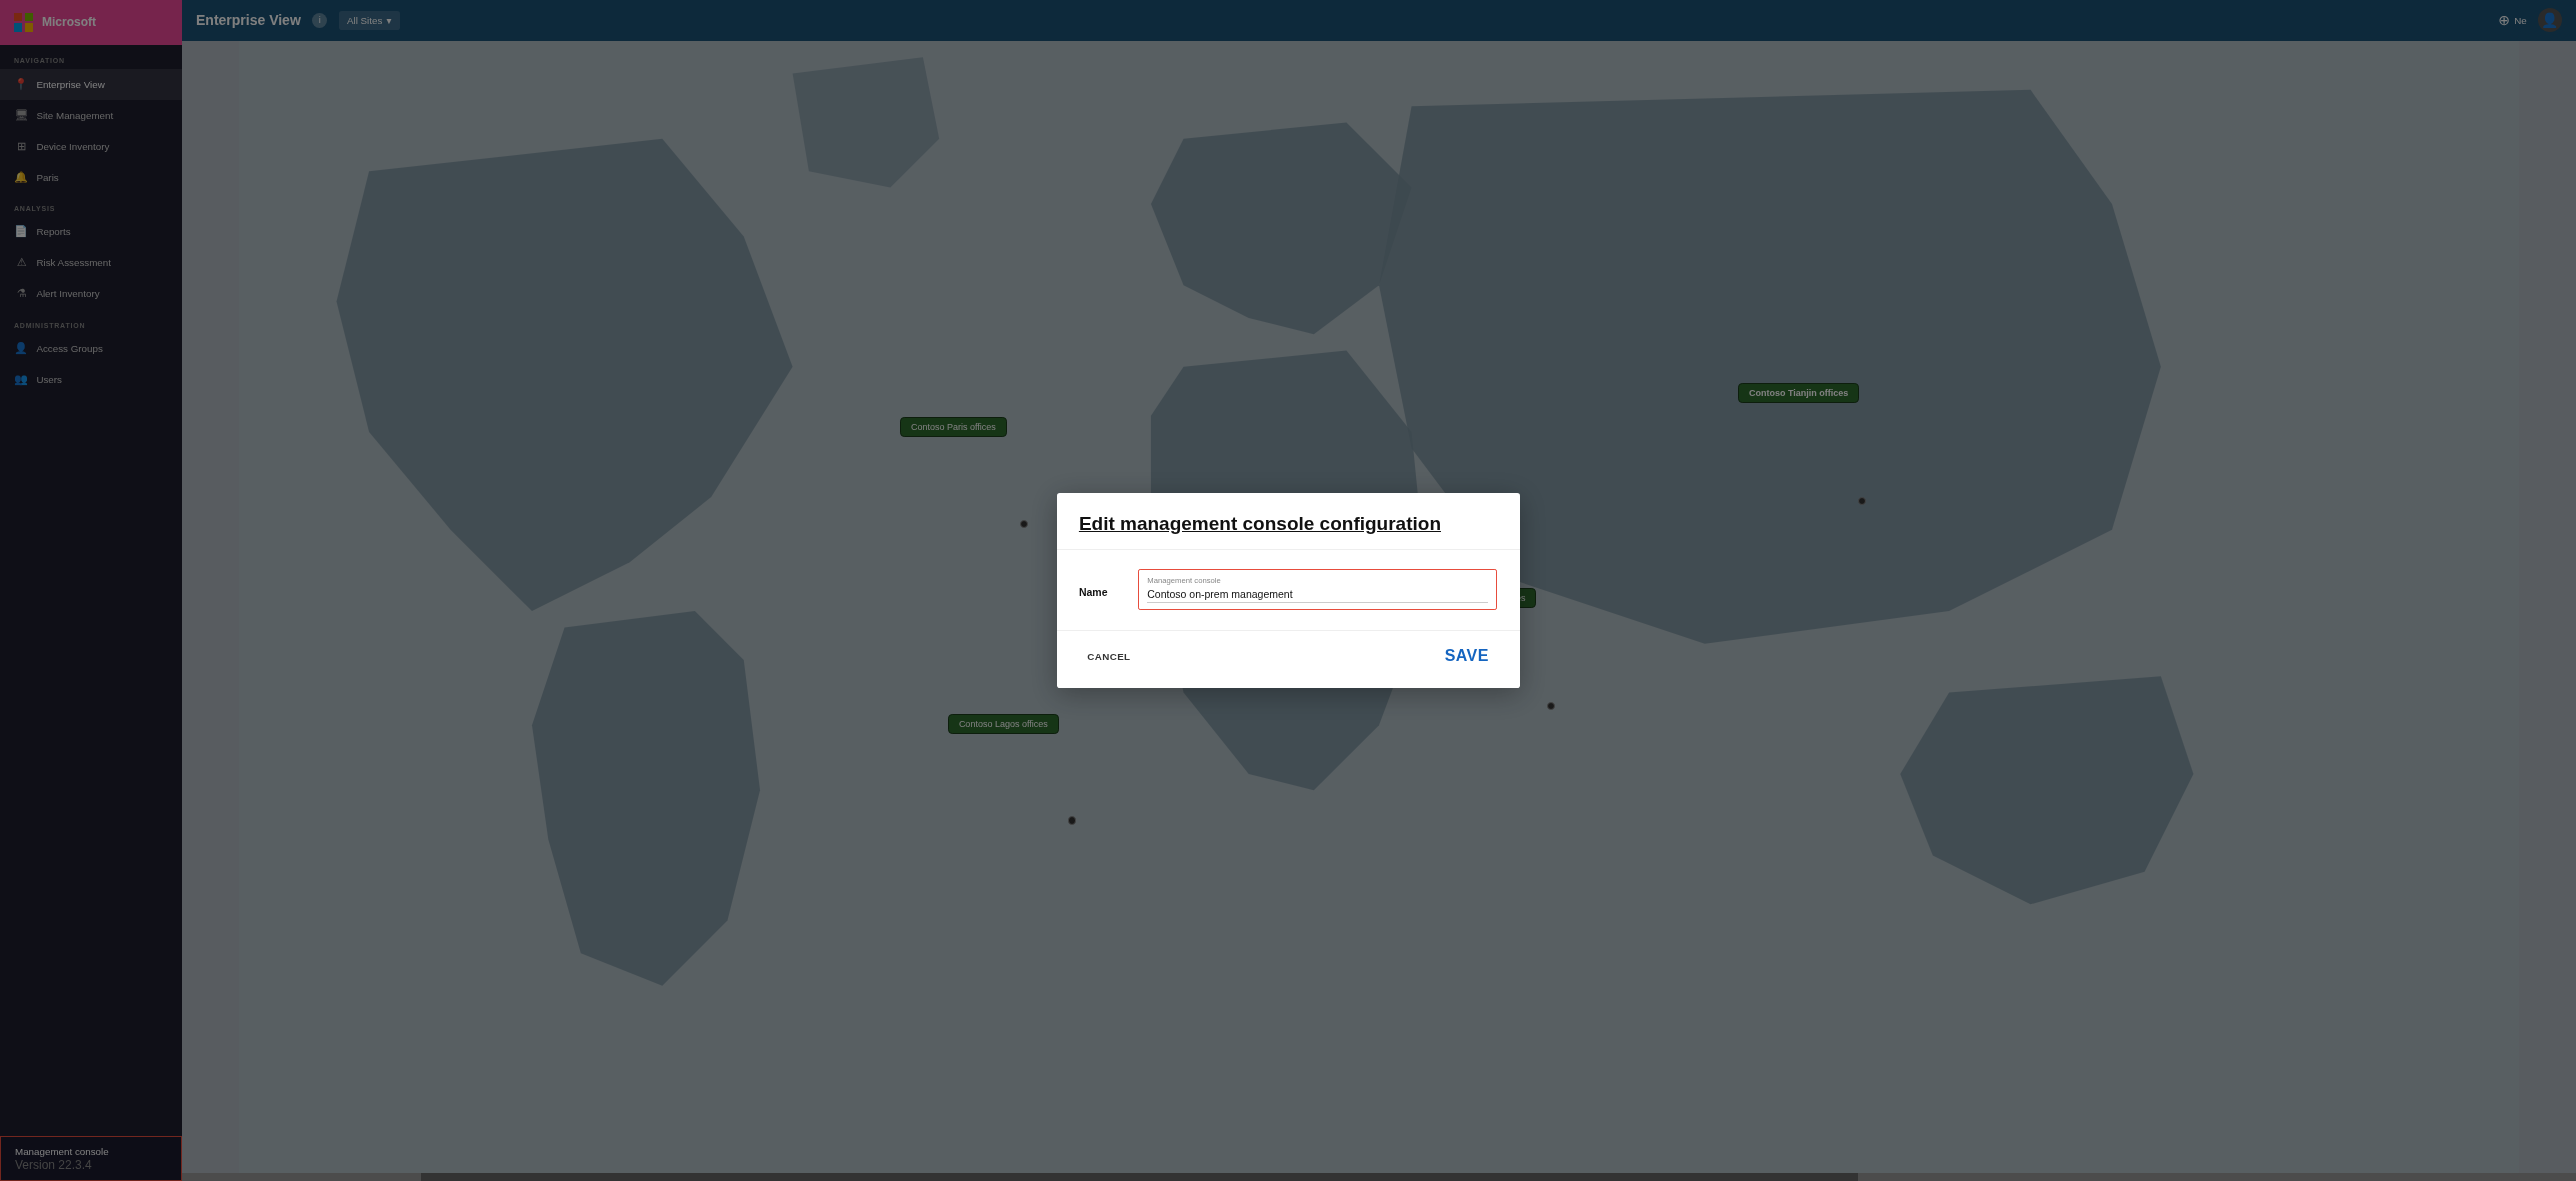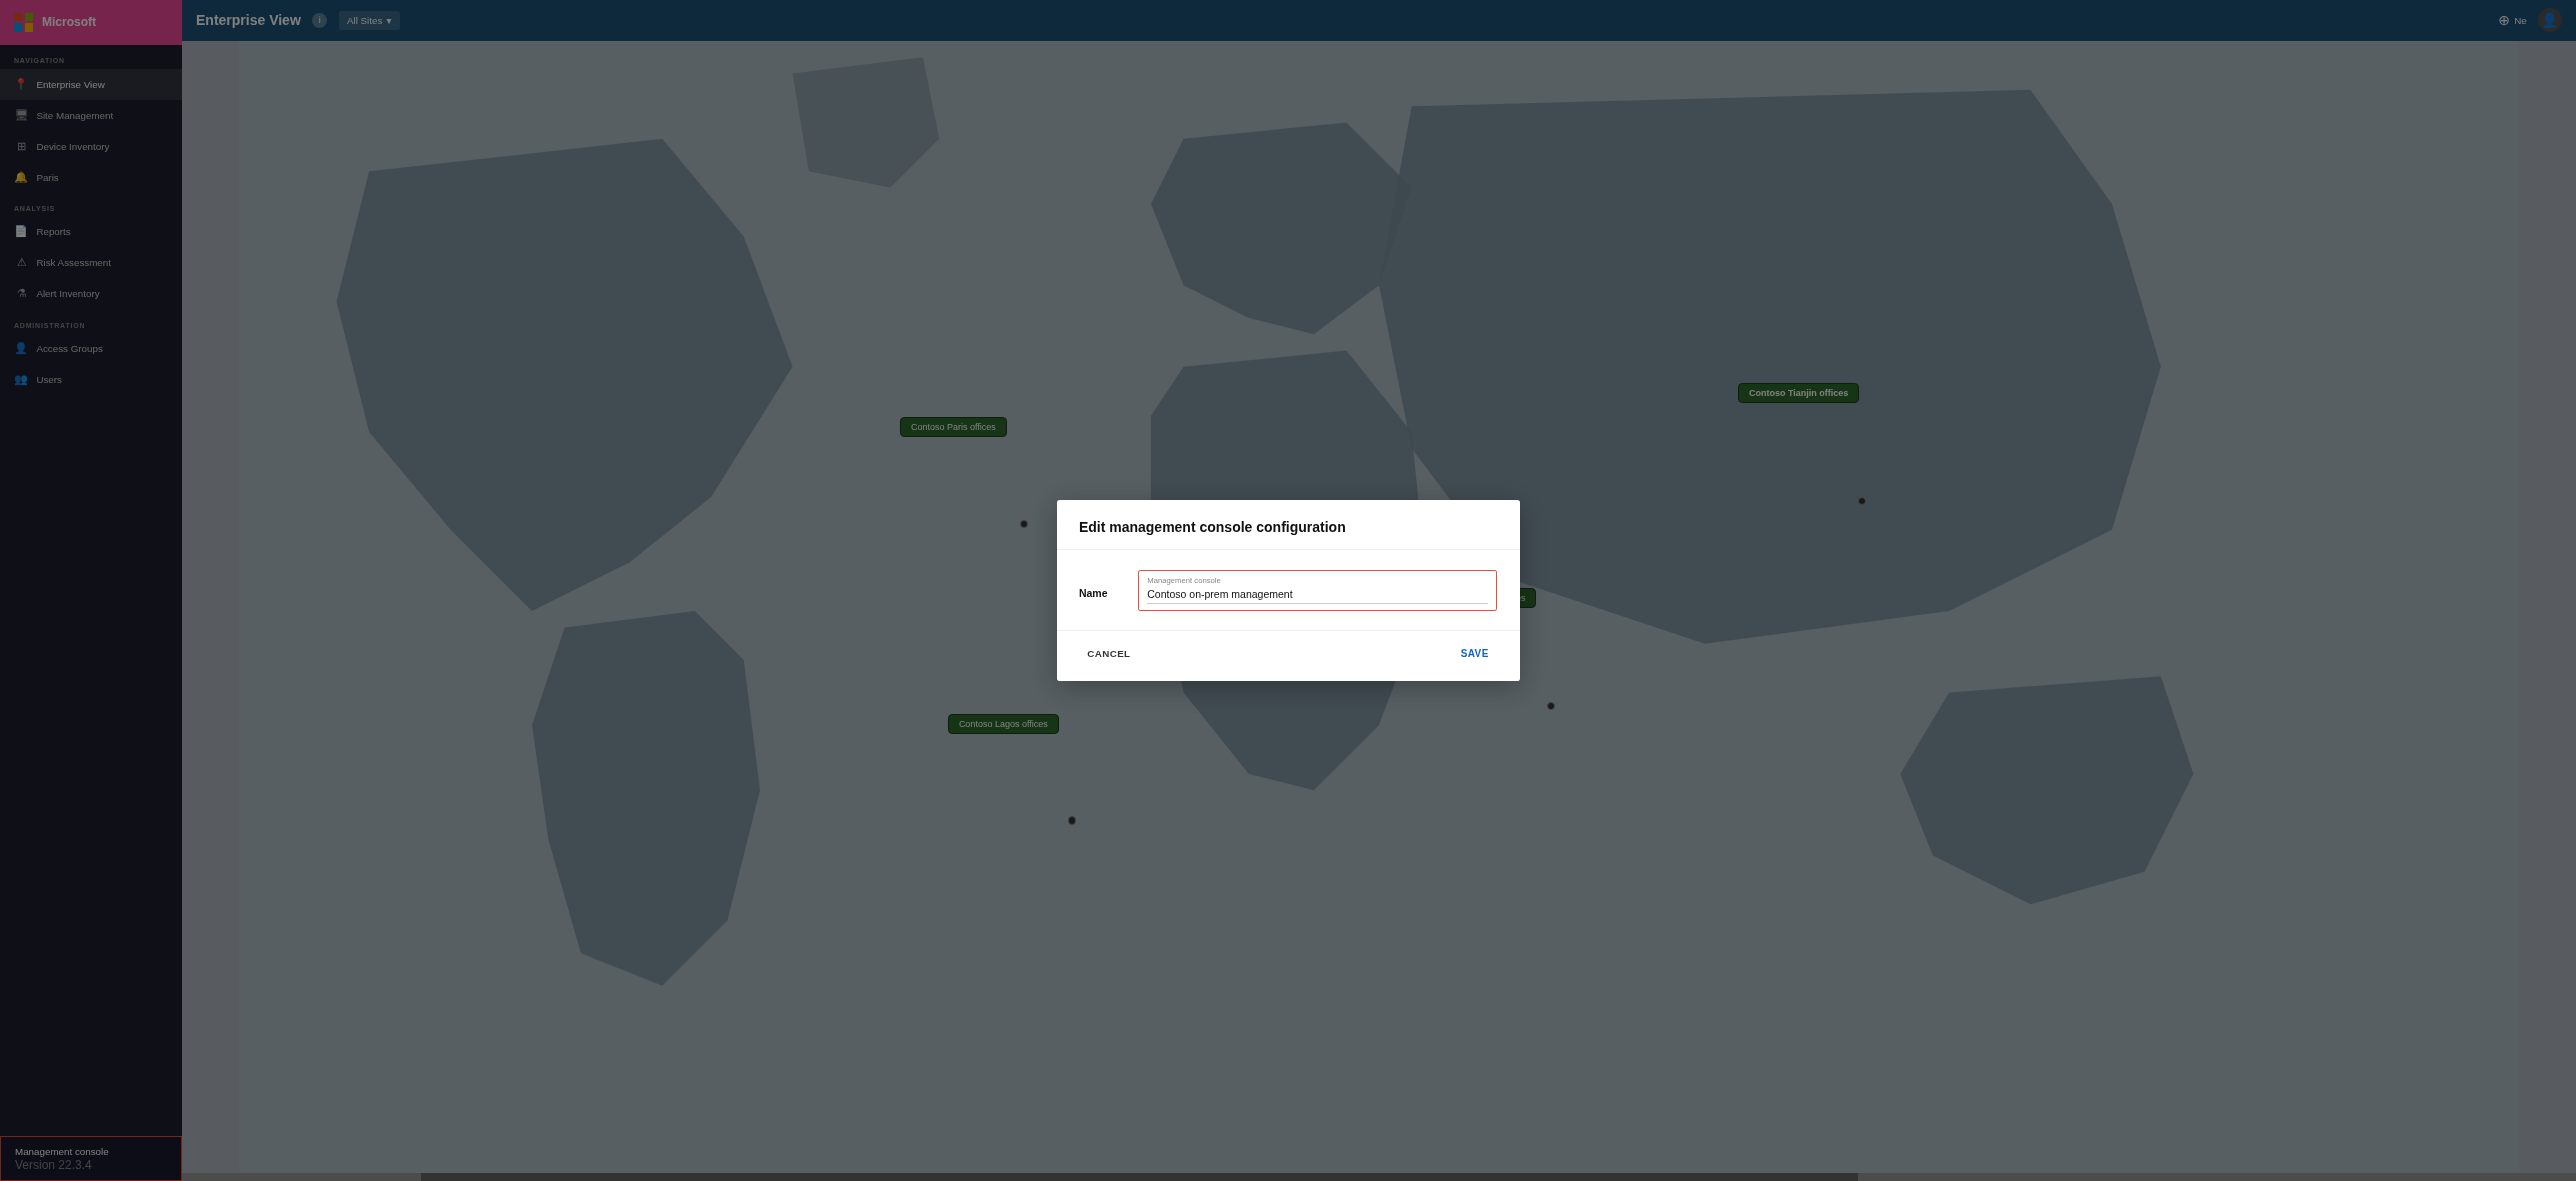--- a/index.html
+++ b/index.html
@@ -244,23 +244,24 @@
       box-shadow: 0 5.6px 28px rgba(0,0,0,0.3);
       overflow: hidden;
     }
 
     .modal-header {
       padding: 19.6px 22.4px 14px 22.4px;
       border-bottom: 0.7px solid #eee;
     }
 
     .modal-title {
-      font-size: 14px;
+      font-size: 19px;
       font-weight: 600;
       color: #111;
+      text-decoration: underline;
     }
 
     .modal-body {
       padding: 19.6px 22.4px;
     }
 
     .modal-field {
       display: flex;
       align-items: flex-start;
       gap: 17px;
@@ -314,21 +315,21 @@
       font-weight: 700;
       color: #333;
       cursor: pointer;
       letter-spacing: 0.4px;
       padding: 5.6px 8.4px;
     }
 
     .btn-save {
       background: transparent;
       border: none;
-      font-size: 10px;
+      font-size: 16px;
       font-weight: 700;
       color: #1565c0;
       cursor: pointer;
       letter-spacing: 0.4px;
       padding: 5.6px 8.4px;
     }
   </style>
 </head>
 <body>
 

